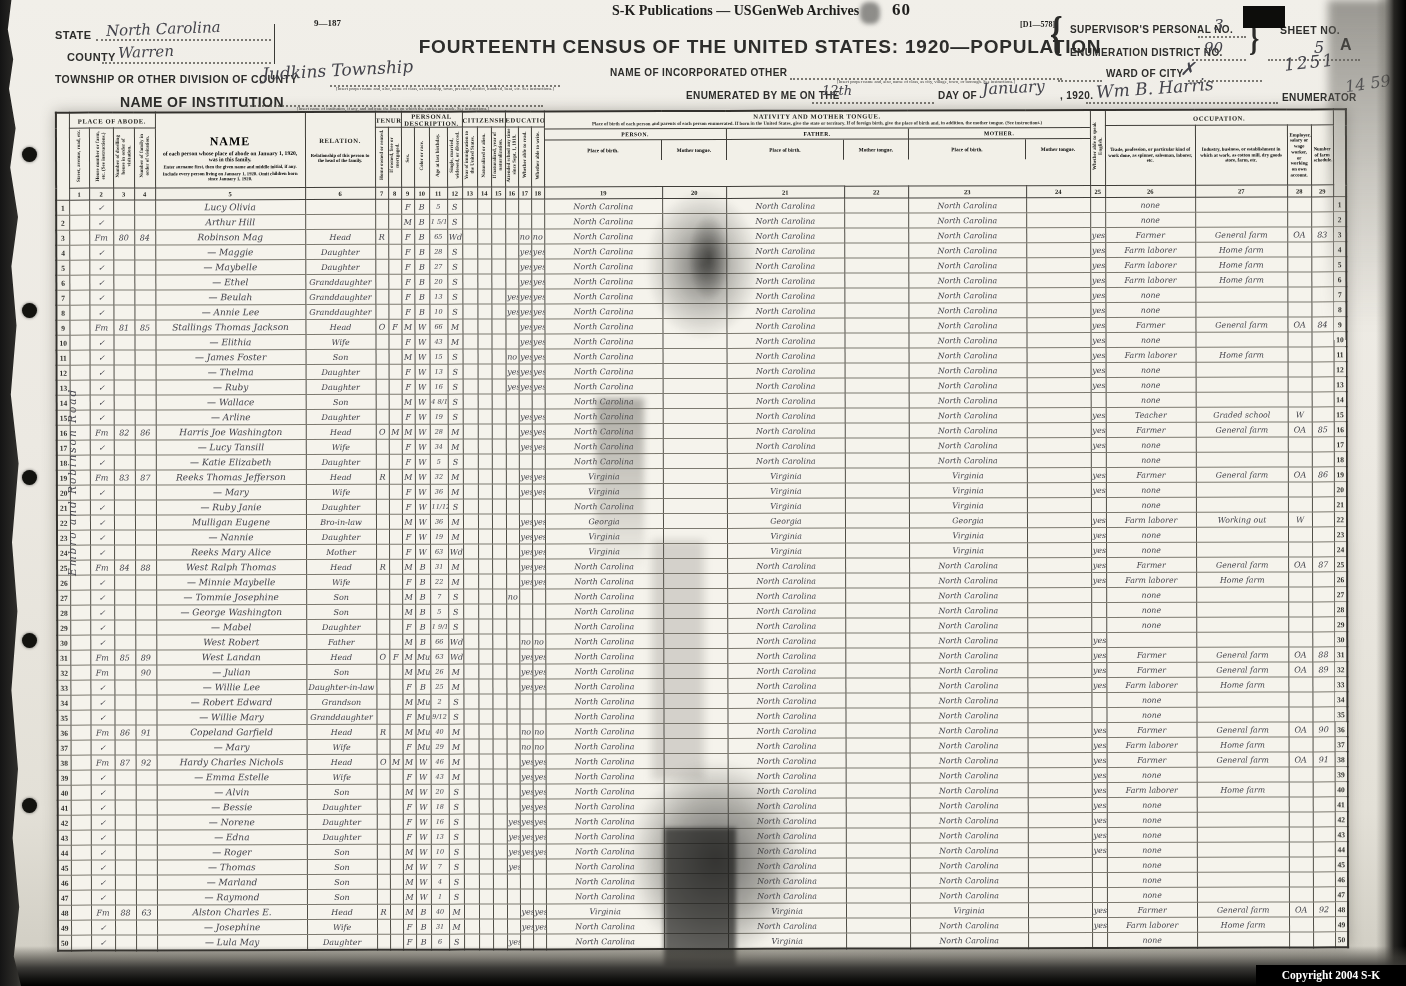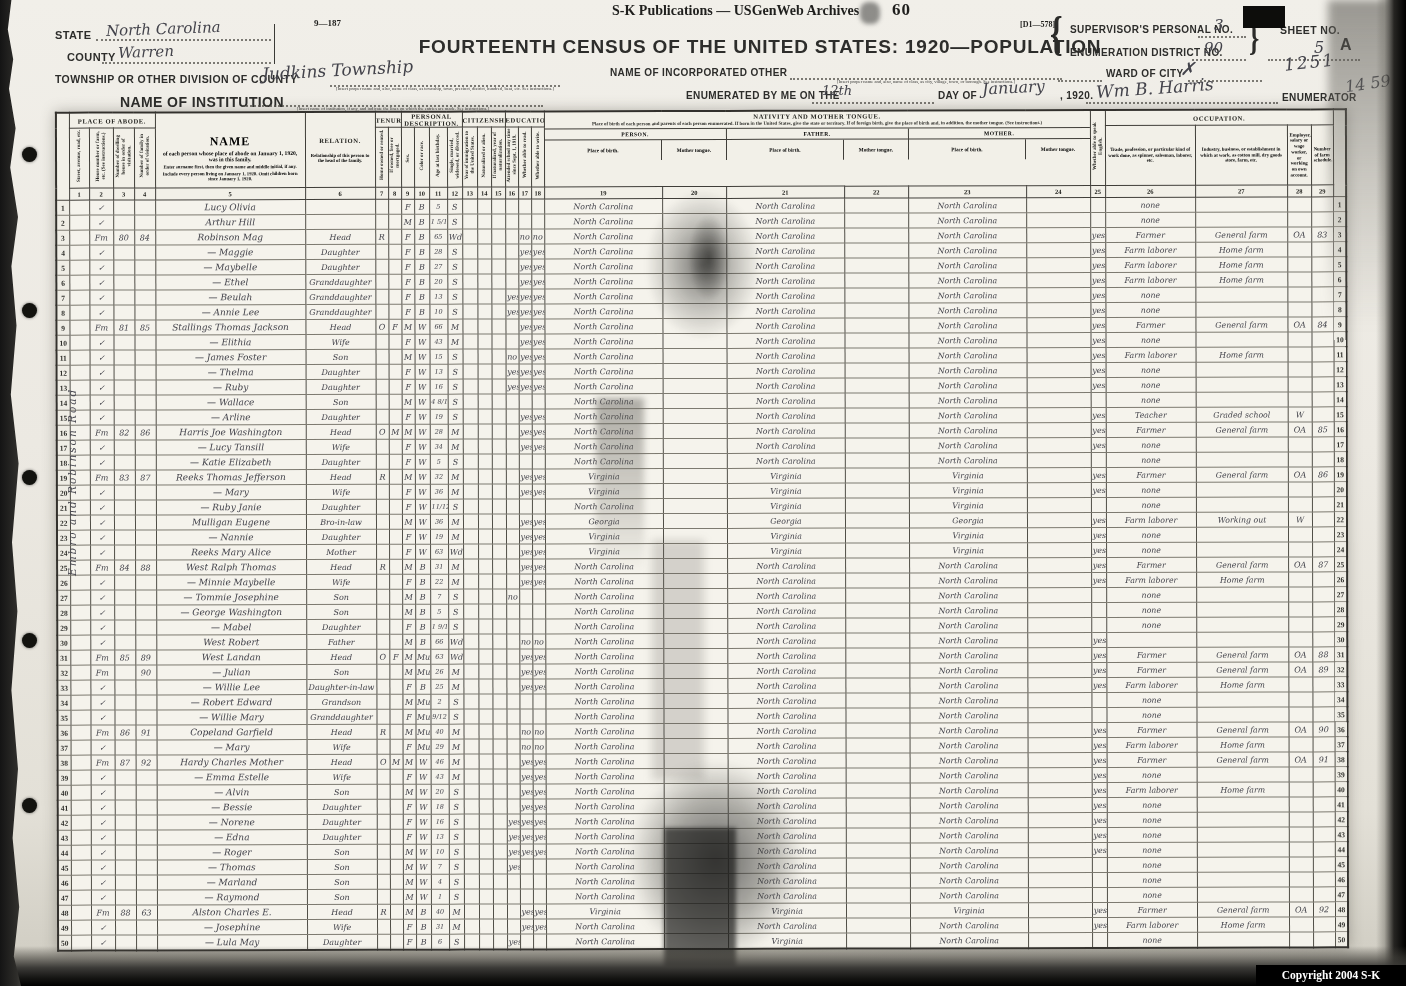--- a/index.html
+++ b/index.html
@@ -1503,21 +1503,21 @@
           <td class="hw"></td>
           <td class="hw"></td>
           <td class="num numr">37</td>
         </tr>
         <tr>
           <td class="num">38</td>
           <td class="hw"></td>
           <td class="hw">Fm</td>
           <td class="hw">87</td>
           <td class="hw">92</td>
-          <td class="hw name">Hardy Charles Mother</td>
+          <td class="hw name">Hardy Charles Nichols</td>
           <td class="hw rel">Head</td>
           <td class="hw">O</td>
           <td class="hw">M</td>
           <td class="hw">M</td>
           <td class="hw">W</td>
           <td class="hw age">46</td>
           <td class="hw">M</td>
           <td class="hw"></td>
           <td class="hw"></td>
           <td class="hw"></td>

